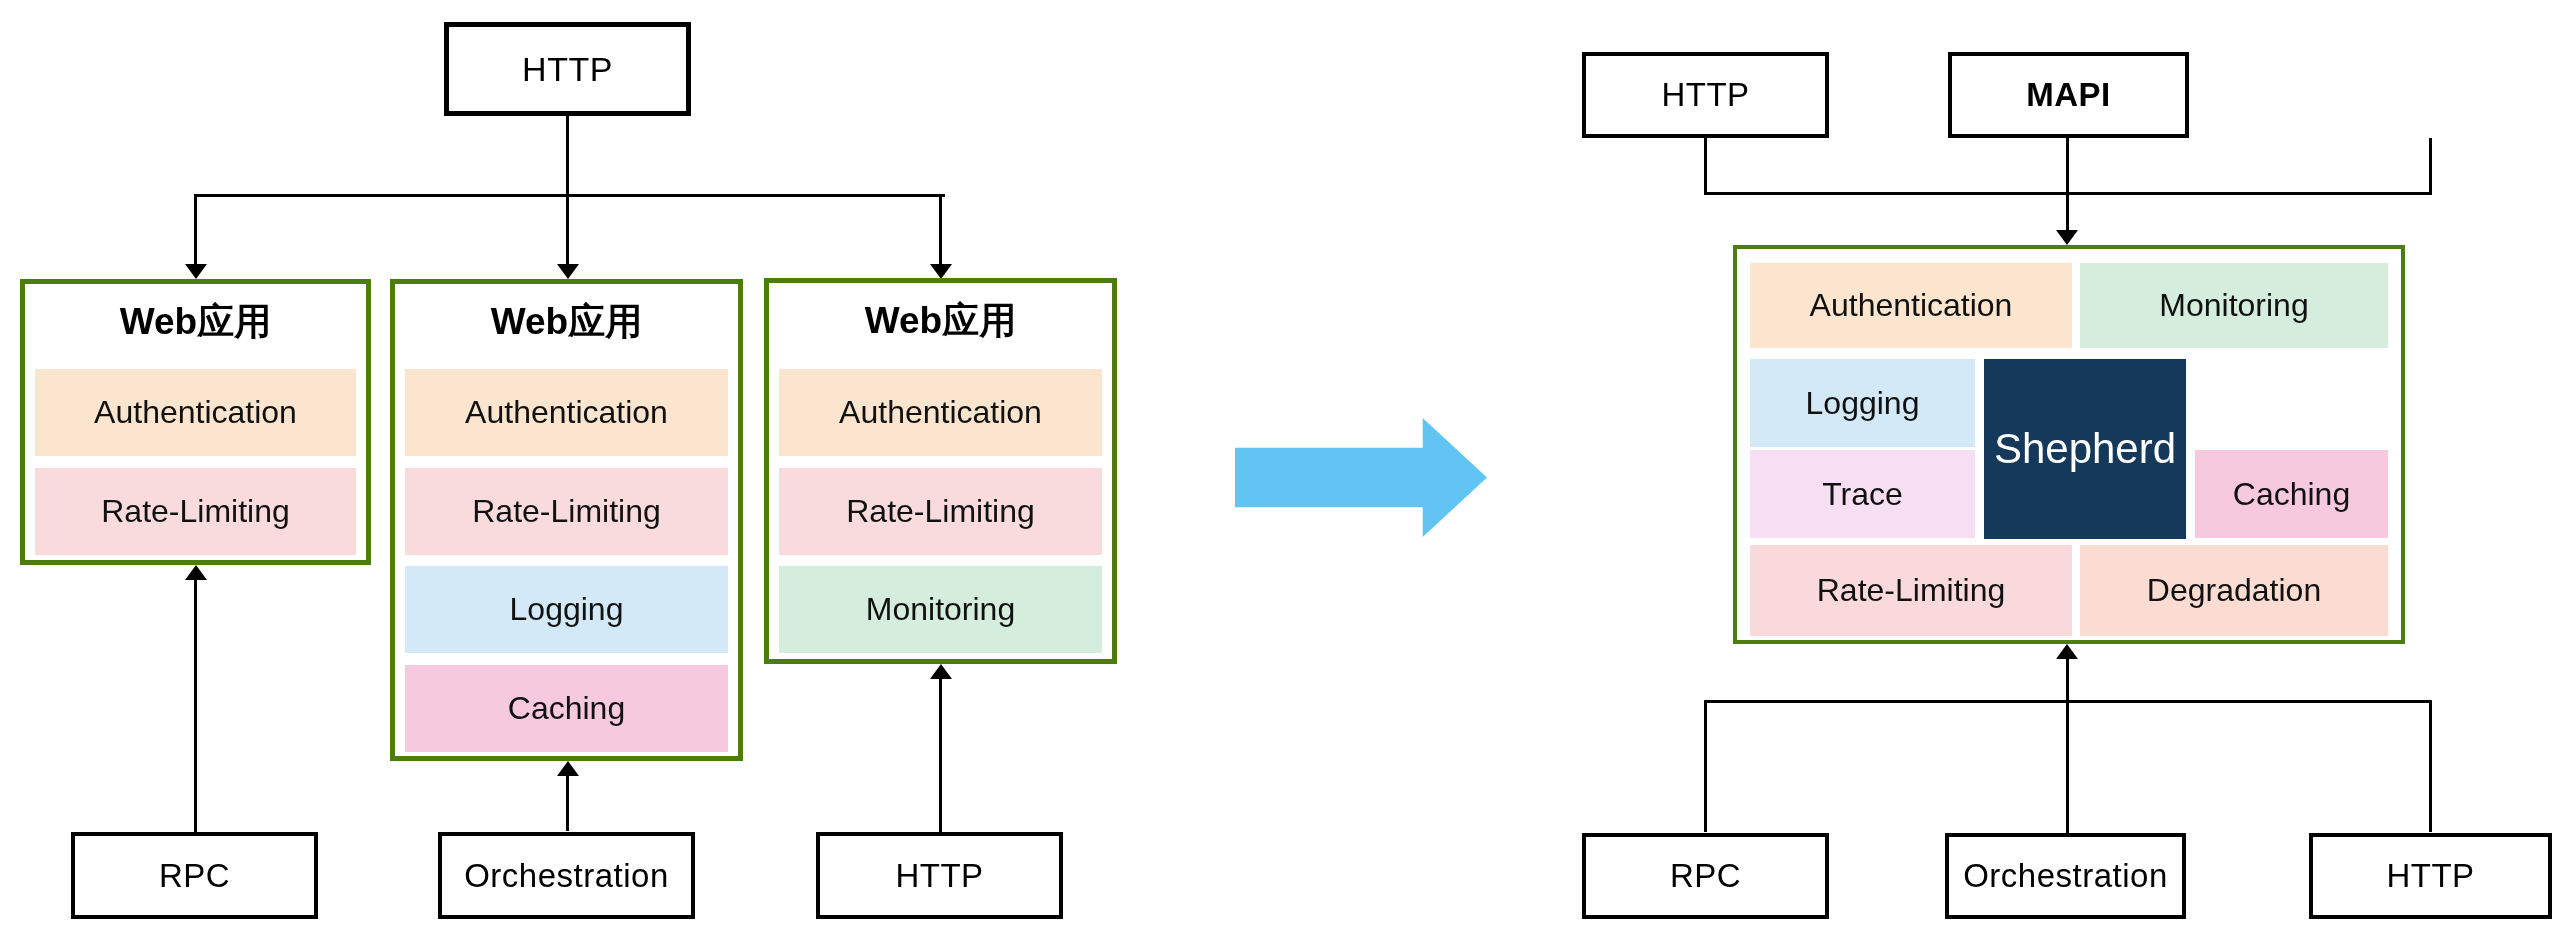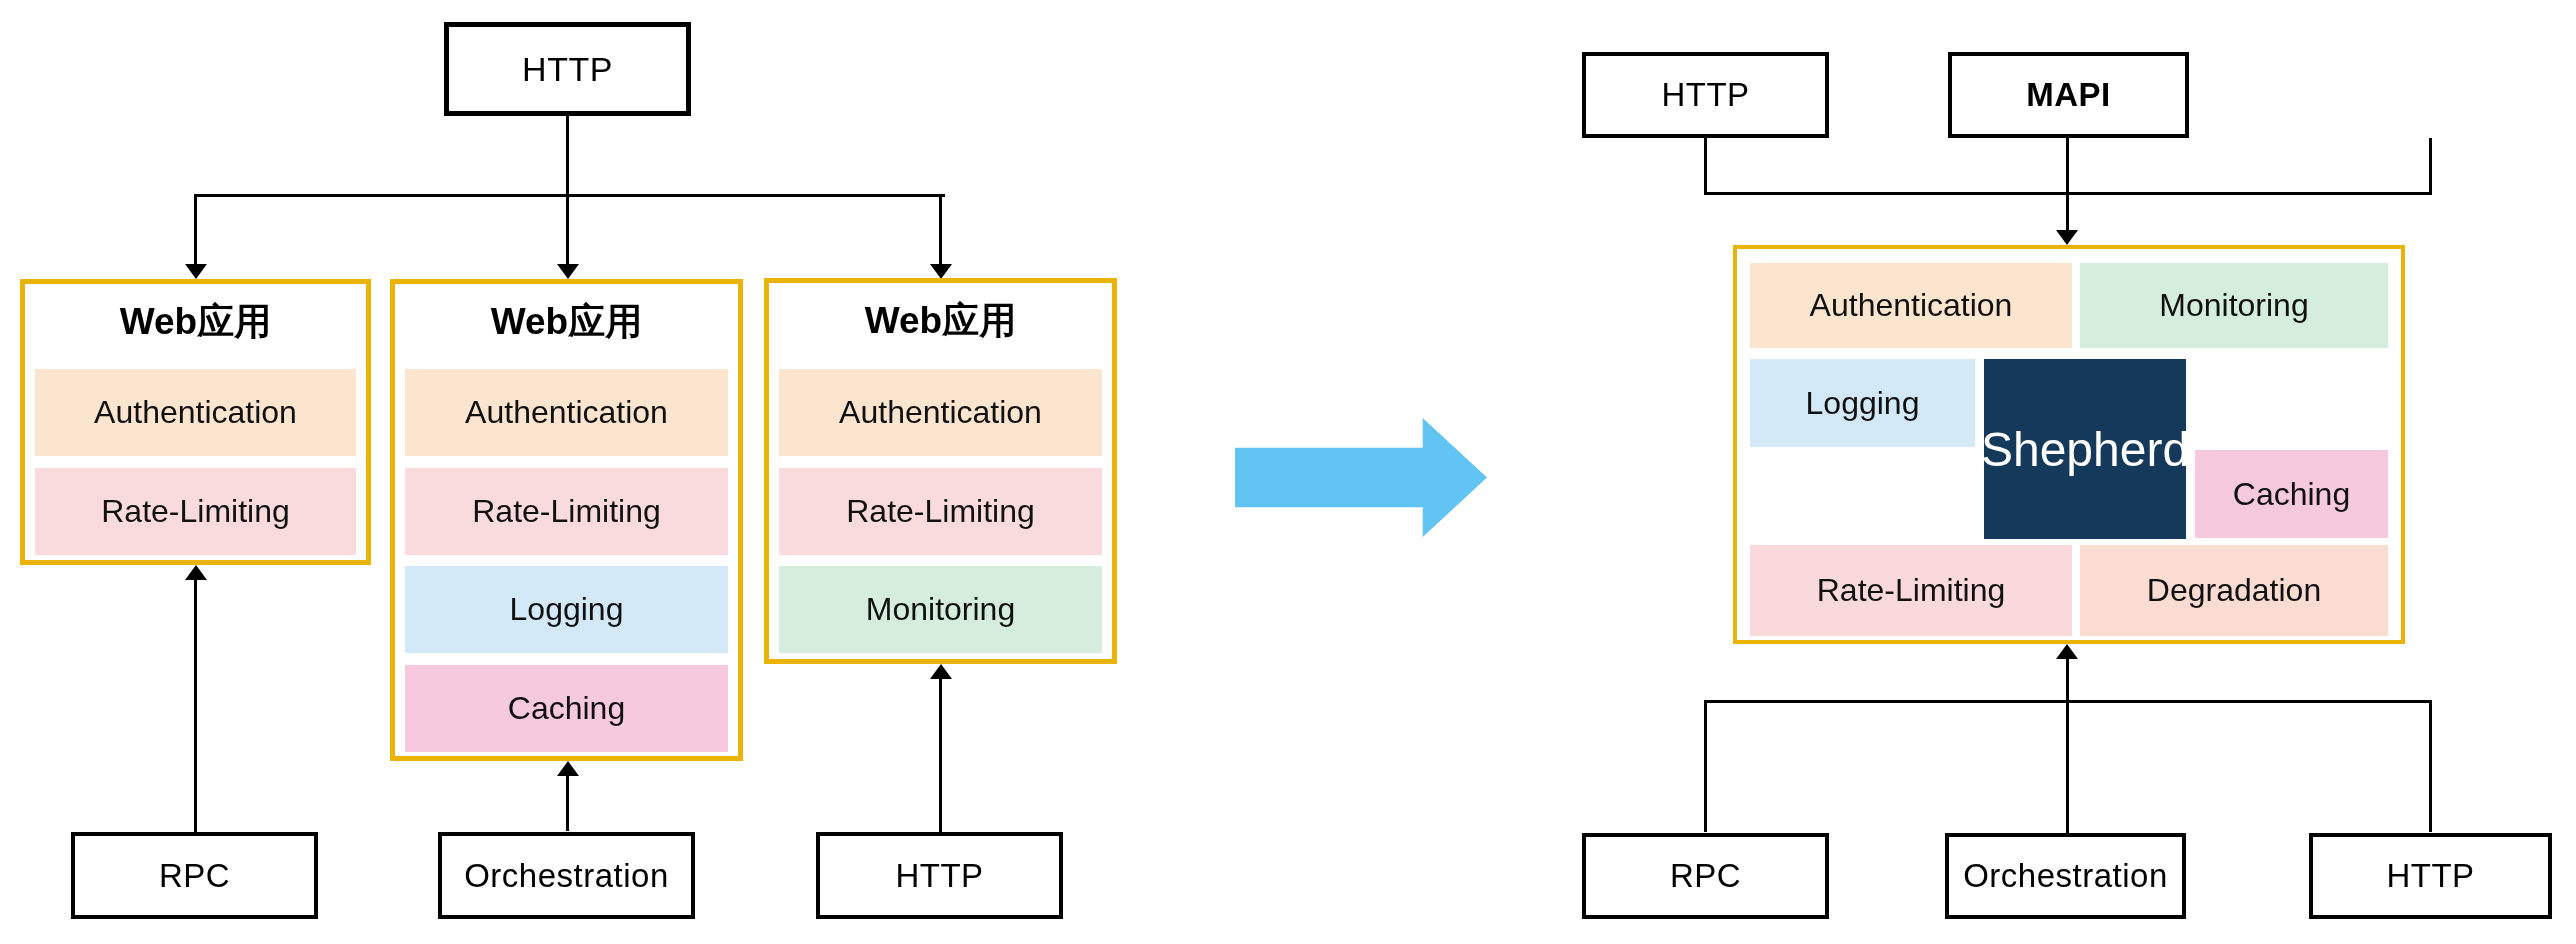--- a/index.html
+++ b/index.html
@@ -4,39 +4,39 @@
 <style>
   html,body{margin:0;padding:0;background:#ffffff;}
   body{width:2576px;height:944px;font-family:"Liberation Sans",sans-serif;}
   .canvas{position:relative;width:2576px;height:944px;background:#ffffff;overflow:hidden;}
 
   .box{position:absolute;background:#ffffff;border:4px solid #000;box-sizing:border-box;
        display:flex;align-items:center;justify-content:center;
        font-size:33px;color:#000;letter-spacing:0.5px;}
   .box.thick{border-width:5px;}
 
-  .panel{position:absolute;background:#ffffff;border:5px solid #eab308;box-sizing:border-box;}
+  .panel{position:absolute;background:#ffffff;border:5px solid #4d7c0f;box-sizing:border-box;}
   .panel-title{position:absolute;left:0;width:100%;text-align:center;
                font-weight:bold;font-size:37px;color:#000;}
 
   .block{position:absolute;display:flex;align-items:center;justify-content:center;
          font-size:32px;color:#111;box-sizing:border-box;}
 
   .hline,.vline{position:absolute;background:#000;}
 
   .arr{position:absolute;width:0;height:0;}
   .arr.down{border-left:11px solid transparent;border-right:11px solid transparent;border-top:15px solid #000;}
   .arr.up{border-left:11px solid transparent;border-right:11px solid transparent;border-bottom:15px solid #000;}
 
   .transform-arrow{position:absolute;left:1235px;top:418px;width:252px;height:119px;
     clip-path:polygon(0 25%,74.5% 25%,74.5% 0,100% 50%,74.5% 100%,74.5% 75%,0 75%);}
 
   .core-cell{position:absolute;display:flex;align-items:center;justify-content:center;
              font-size:32px;color:#111;box-sizing:border-box;}
-  .core-center{font-size:48px;}
+  .core-center{font-size:42px;}
 </style>
 </head>
 <body>
 
 <div class="canvas">
 
   <div class="box thick" style="left:444px;top:22px;width:247px;height:94px;font-size:34px;">HTTP</div>
 
   <div class="vline" style="left:566px;top:116px;width:3px;height:148px;"></div>
   <div class="hline" style="left:194px;top:194px;width:751px;height:3px;"></div>
@@ -86,20 +86,21 @@
   <div class="vline" style="left:1704px;top:138px;width:3px;height:56px;"></div>
   <div class="vline" style="left:2429px;top:138px;width:3px;height:56px;"></div>
   <div class="hline" style="left:1704px;top:192px;width:728px;height:3px;"></div>
   <div class="vline" style="left:2066px;top:138px;width:3px;height:92px;"></div>
   <div class="arr down" style="left:2056px;top:230px;"></div>
 
   <div class="panel" style="left:1733px;top:245px;width:672px;height:399px;border-width:4px;">
     <div class="core-cell" style="left: 13px; top: 14px; width: 322px; height: 85px; background-color: rgb(251, 229, 206);">Authentication</div>
     <div class="core-cell" style="left: 343px; top: 14px; width: 308px; height: 85px; background-color: rgb(212, 237, 220);">Monitoring</div>
     <div class="core-cell" style="left: 13px; top: 110px; width: 225px; height: 88px; background-color: rgb(211, 233, 248);">Logging</div>
+    <div class="core-cell" style="left: 13px; top: 201px; width: 225px; height: 88px; background-color: rgb(247, 223, 243);">Trace</div>
     <div class="core-cell core-center" style="left: 247px; top: 110px; width: 202px; height: 180px; background-color: rgb(21, 57, 90); color: rgb(255, 255, 255);">Shepherd</div>
     <div class="core-cell" style="left: 458px; top: 201px; width: 193px; height: 88px; background-color: rgb(246, 201, 222);">Caching</div>
     <div class="core-cell" style="left: 13px; top: 296px; width: 322px; height: 91px; background-color: rgb(249, 217, 219);">Rate-Limiting</div>
     <div class="core-cell" style="left: 343px; top: 296px; width: 308px; height: 91px; background-color: rgb(251, 220, 210);">Degradation</div>
   </div>
 
   <div class="arr up" style="left:2056px;top:644px;"></div>
   <div class="vline" style="left:2066px;top:659px;width:3px;height:174px;"></div>
   <div class="hline" style="left:1704px;top:700px;width:728px;height:3px;"></div>
   <div class="vline" style="left:1704px;top:701px;width:3px;height:131px;"></div>

